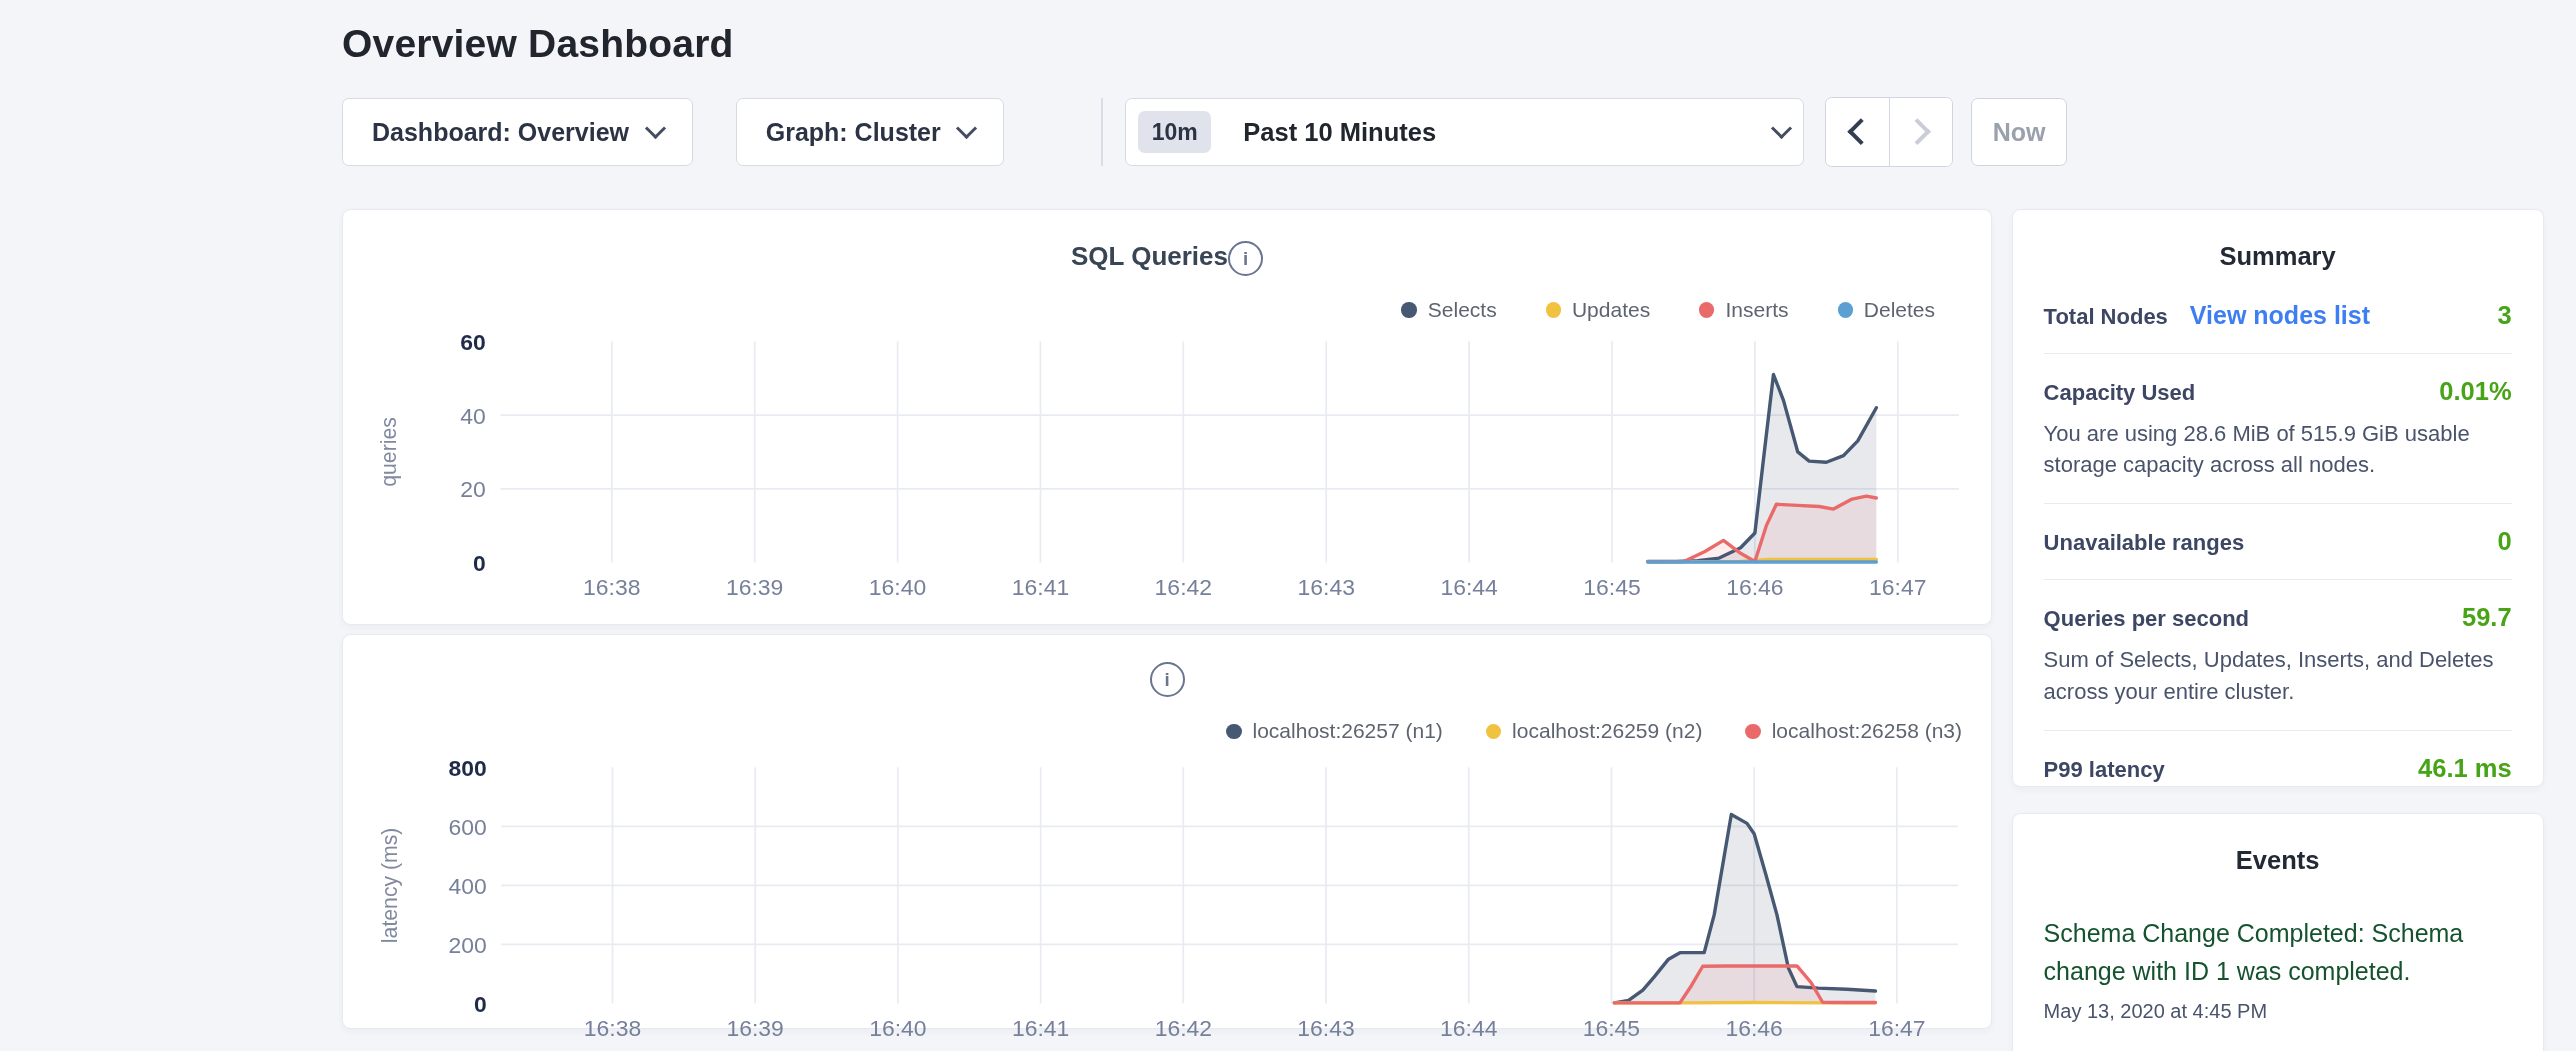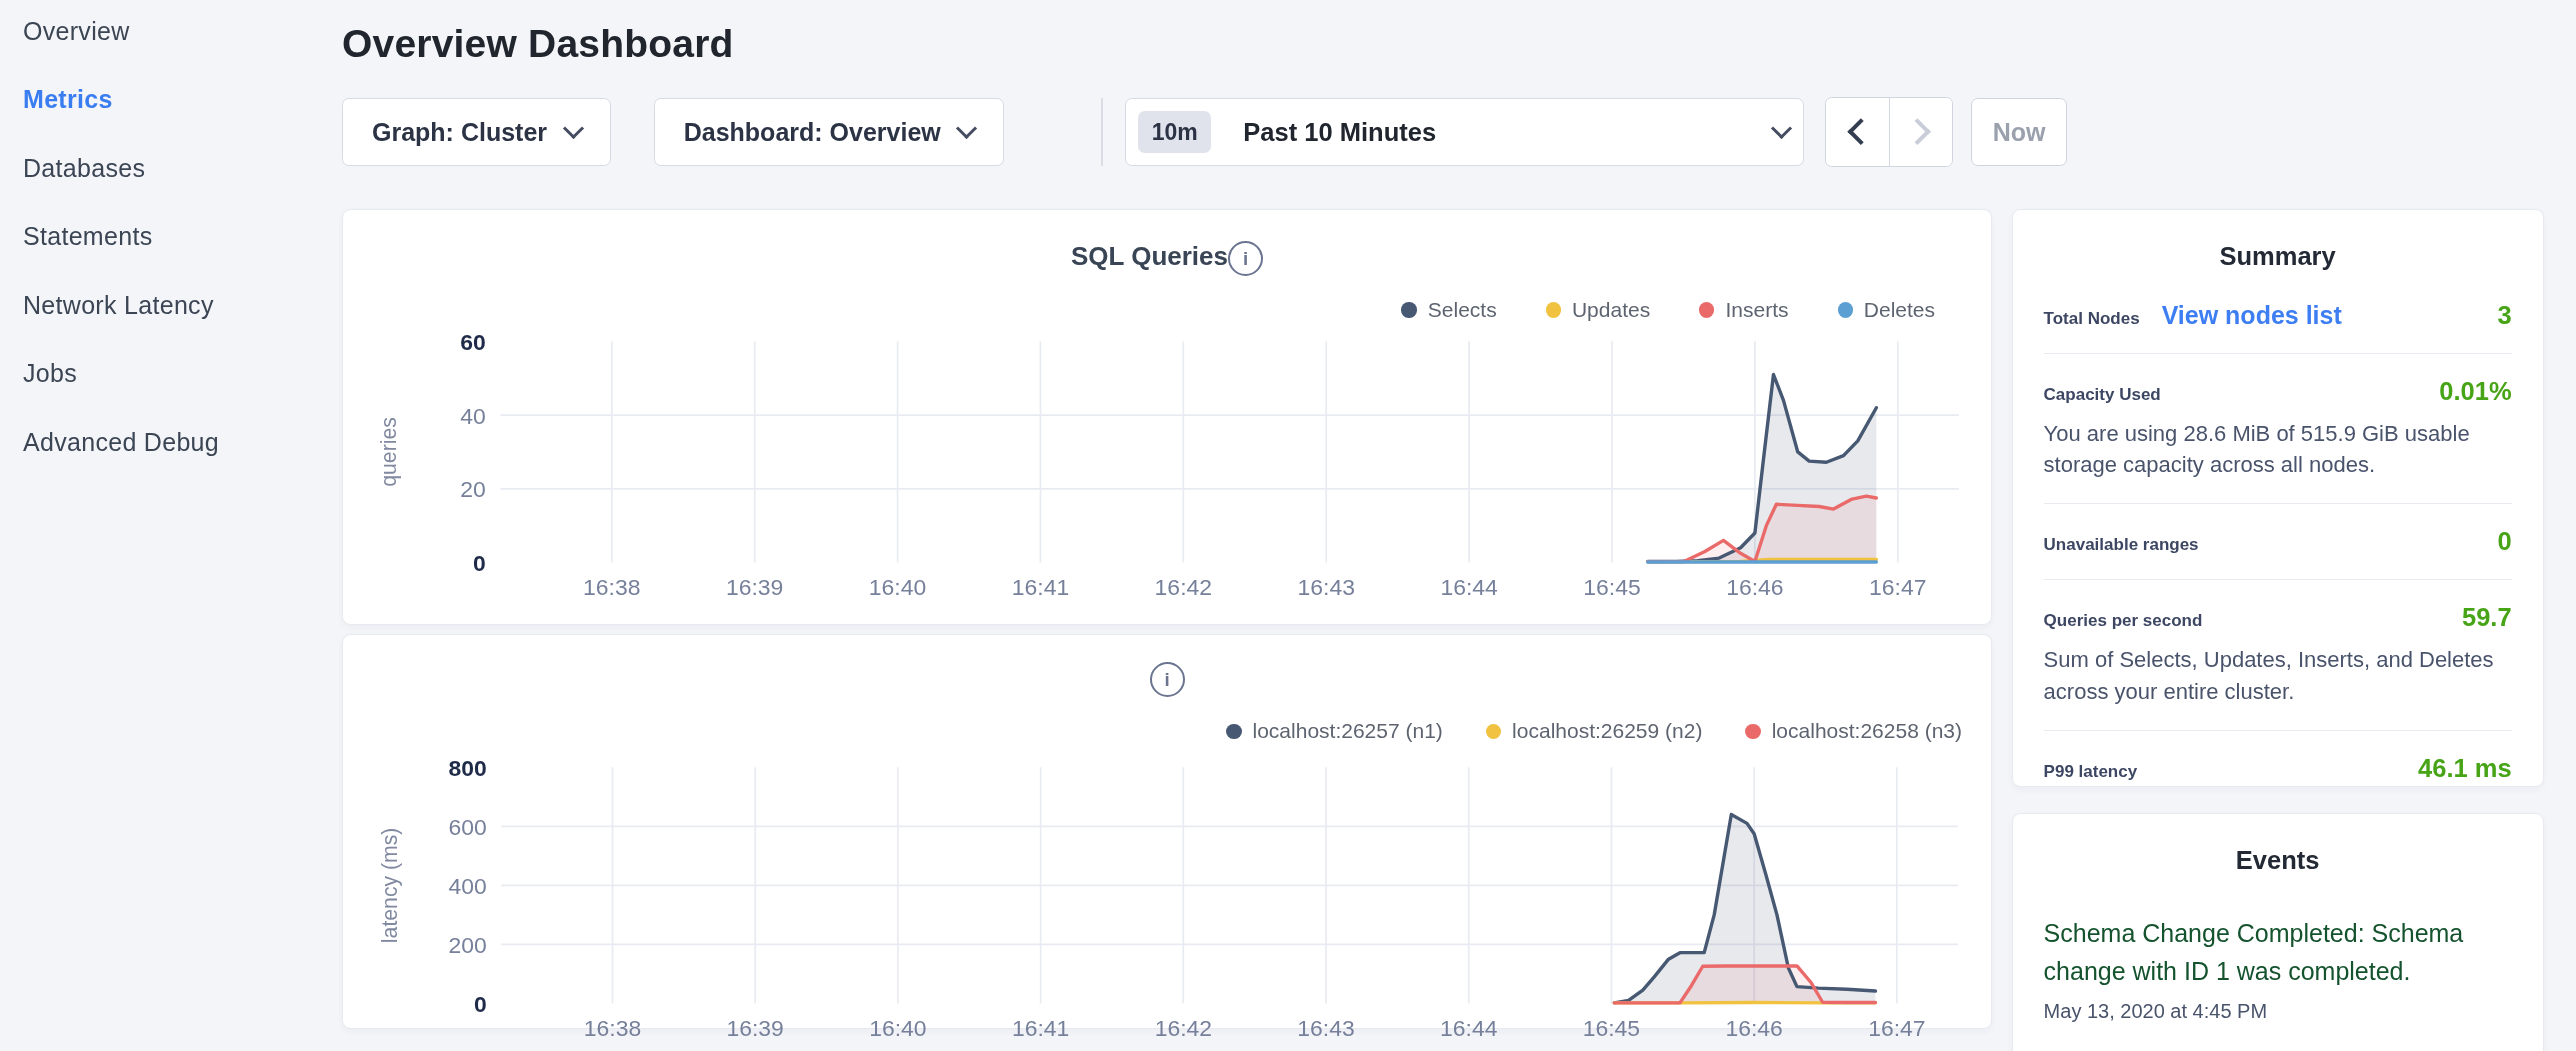--- a/index.html
+++ b/index.html
@@ -51,53 +51,44 @@
   .legend-item{display:inline-flex;align-items:center;gap:11px;cursor:pointer;}
   .legend-item .dot{width:15.3px;height:15.3px;border-radius:50%;}
   .legend-item .lab{font-size:21px;color:#5d6470;}
   .chart-svg{display:block;margin-left:17px;margin-top:8.5px;}
   
   .summary-card{height:578px;padding:0 31px;}
   .summary-card h3, .events-card h3{margin:32px 0 6.8px 0;text-align:center;font-size:25.5px;font-weight:700;color:#242a35;}
   .srow{padding:23px 0;}
   .srow + .srow{border-top:1.7px solid #e8eaef;}
   .srow-head{display:flex;align-items:baseline;}
-  .slabel{font-size:17px;font-weight:700;color:#3d4763;}
+  .slabel{font-size:22px;font-weight:700;color:#3d4763;}
   .slink{font-size:25px;font-weight:700;color:#3d7ef2;margin-left:22px;cursor:pointer;text-decoration:none;}
   .svalue{margin-left:auto;font-size:25.5px;font-weight:700;color:#47a417;}
   .scaption{margin:12px 0 0 0;font-size:22px;line-height:1.42;color:#49536b;}
   
   .events-card{margin-top:25.5px;height:340px;padding:0 31px;}
   .event-text{margin:39px 0 0 0;font-size:25px;line-height:1.55;color:#14532d;}
   .event-time{margin:8.5px 0 0 0;font-size:20px;color:#49536b;}
 </style>
 </head>
 <body>
 
 <div class="app">
-  <nav class="sidebar" id="sidebar">
-      <div class="side-item">Overview</div>
-      <div class="side-item active">Metrics</div>
-      <div class="side-item">Databases</div>
-      <div class="side-item">Statements</div>
-      <div class="side-item">Network Latency</div>
-      <div class="side-item">Jobs</div>
-      <div class="side-item">Advanced Debug</div>
-    </nav>
 
   <main class="main">
     <h1 class="page-title">Overview Dashboard</h1>
 
     <div class="controls">
       <button class="dd">
-        <span>Graph: Cluster</span>
+        <span>Dashboard: Overview</span>
         <span class="chev chev-down"></span>
       </button>
       <button class="dd">
-        <span>Dashboard: Overview</span>
+        <span>Graph: Cluster</span>
         <span class="chev chev-down"></span>
       </button>
       <div class="vdivider"></div>
       <button class="time-dd">
         <span class="time-badge">10m</span>
         <span class="time-label">Past 10 Minutes</span>
         <span class="chev chev-down"></span>
       </button>
       <div class="nav-group">
         <button class="nav-btn">

